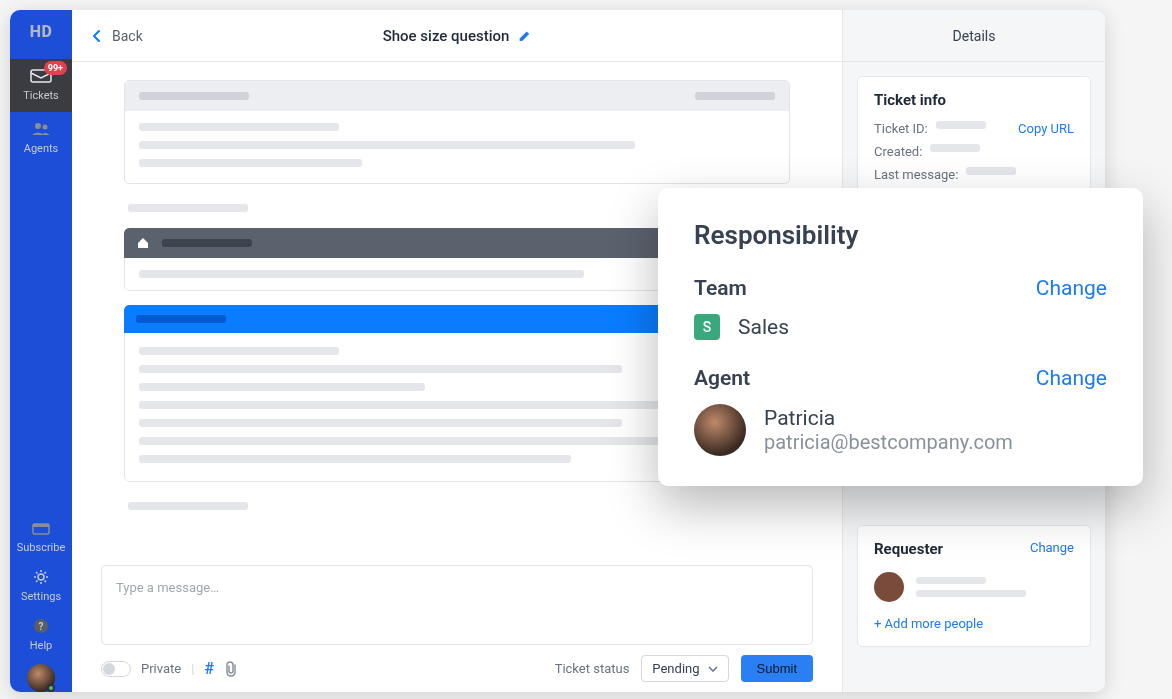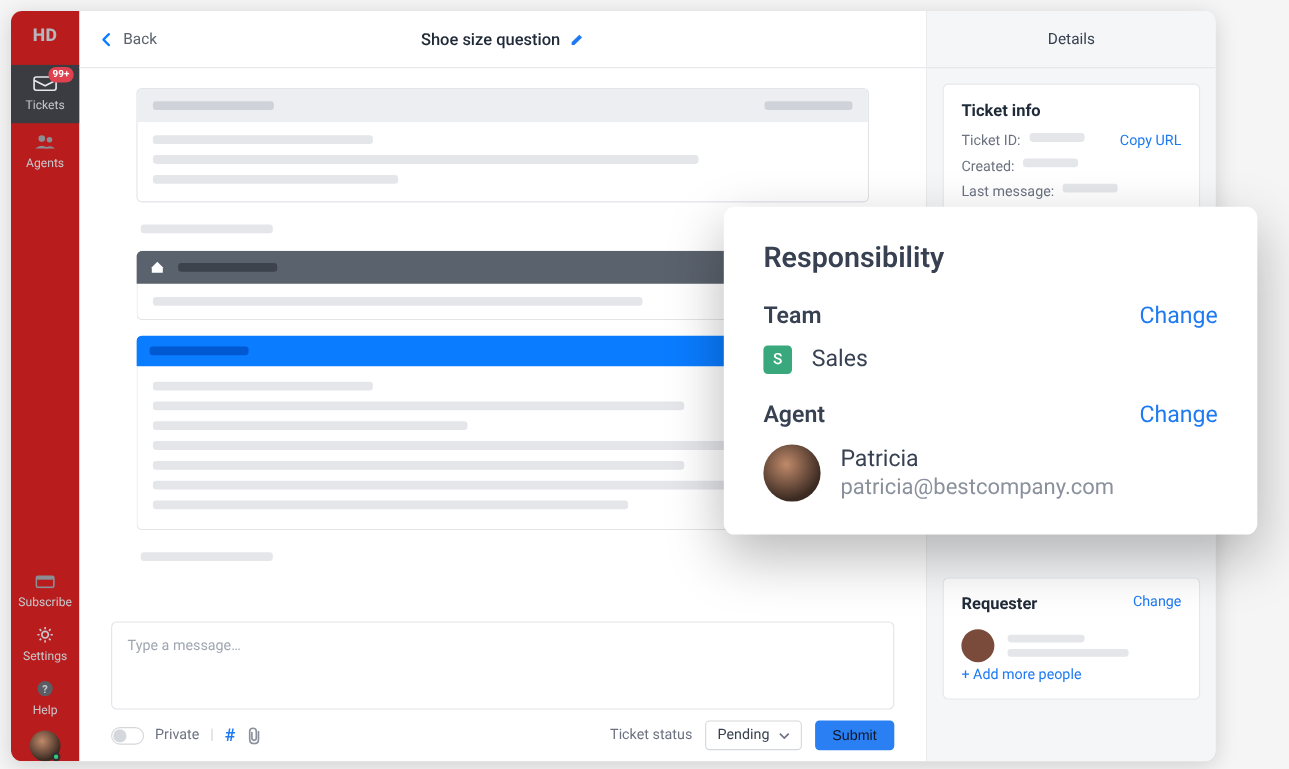--- a/index.html
+++ b/index.html
@@ -19,21 +19,21 @@
       border-radius: 10px;
       overflow: hidden;
       box-shadow: 0 4px 20px rgba(0,0,0,0.15);
       position: absolute;
       left: 10px;
       top: 10px;
     }
     
     .rail {
       width: 62px;
-      background: #b91c1c;
+      background: #1d4ed8;
       display: flex;
       flex-direction: column;
       align-items: center;
       padding-top: 12px;
       color: #c7c9ce;
       font-size: 11px;
       position: relative;
     }
     .rail-logo {
       font-weight: 800;
@@ -261,21 +261,21 @@
       background: #fff; border: 1px solid #e5e7eb; border-radius: 5px; padding: 14px 16px;
     }
     .d-title { font-weight: 700; font-size: 15px; color: #1f2937; margin-bottom: 12px; }
     .d-row { display: flex; align-items: flex-start; font-size: 13px; color: #6b7280; gap: 8px; margin-bottom: 8px;}
     .d-row .dph { flex: 0 0 auto; height: 8px; background: #e4e6ea; border-radius: 3px; }
     .d-link { color: #1d7af3; font-size: 13px; cursor: pointer; margin-left: auto; }
 
     .requester-card .d-title { margin-bottom: 14px; display: flex; justify-content: space-between; }
     .requester-row { display: flex; align-items: center; gap: 12px; }
     .req-avatar { width: 30px; height: 30px; border-radius: 50%; background: #7a4b3a; }
-    .add-link { color: #1d7af3; font-size: 13px; margin-top: 4px; cursor: pointer; display: inline-block; }
+    .add-link { color: #1d7af3; font-size: 13px; margin-top: 14px; cursor: pointer; display: inline-block; }
 
     
     .overlay {
       position: absolute;
       left: 658px;
       top: 188px;
       width: 485px;
       background: #fff;
       border-radius: 10px;
       box-shadow: 0 20px 50px rgba(0,0,0,0.28);

